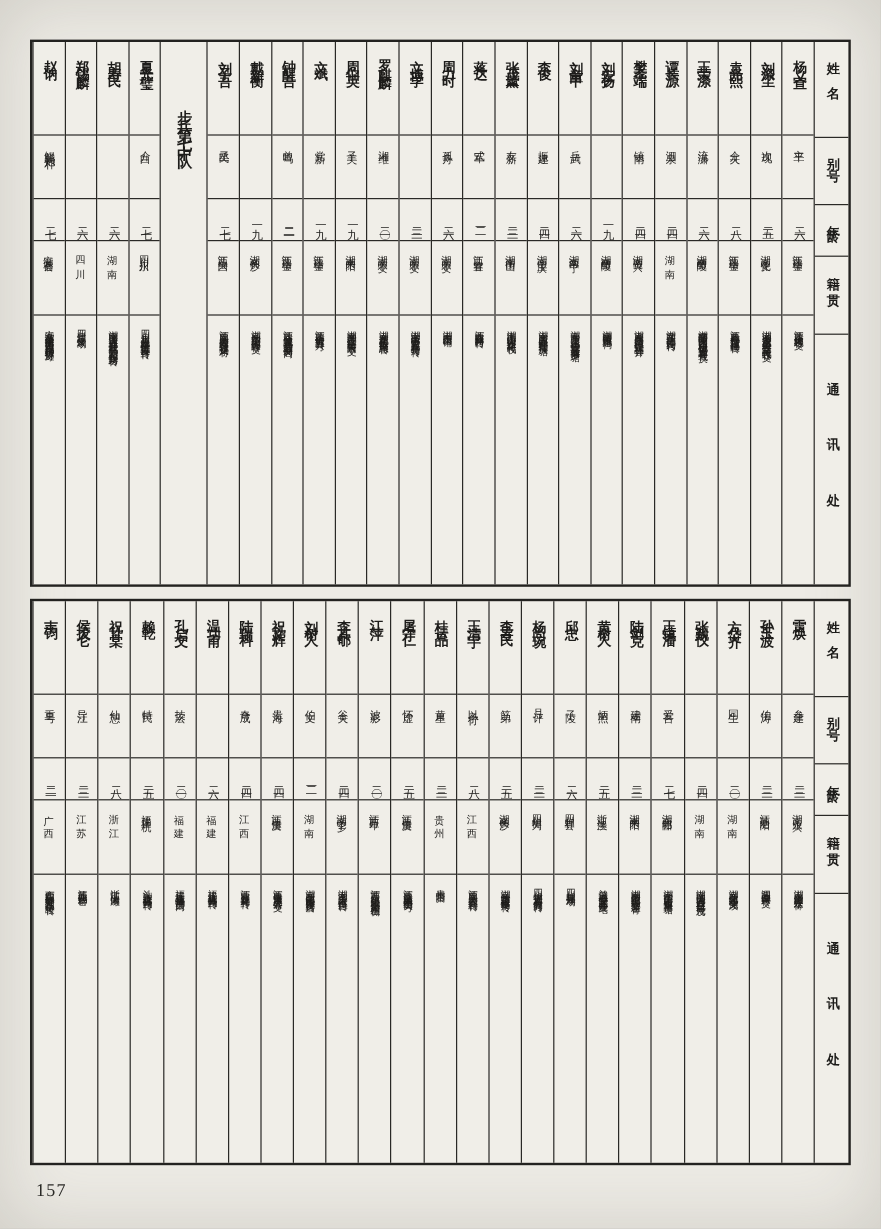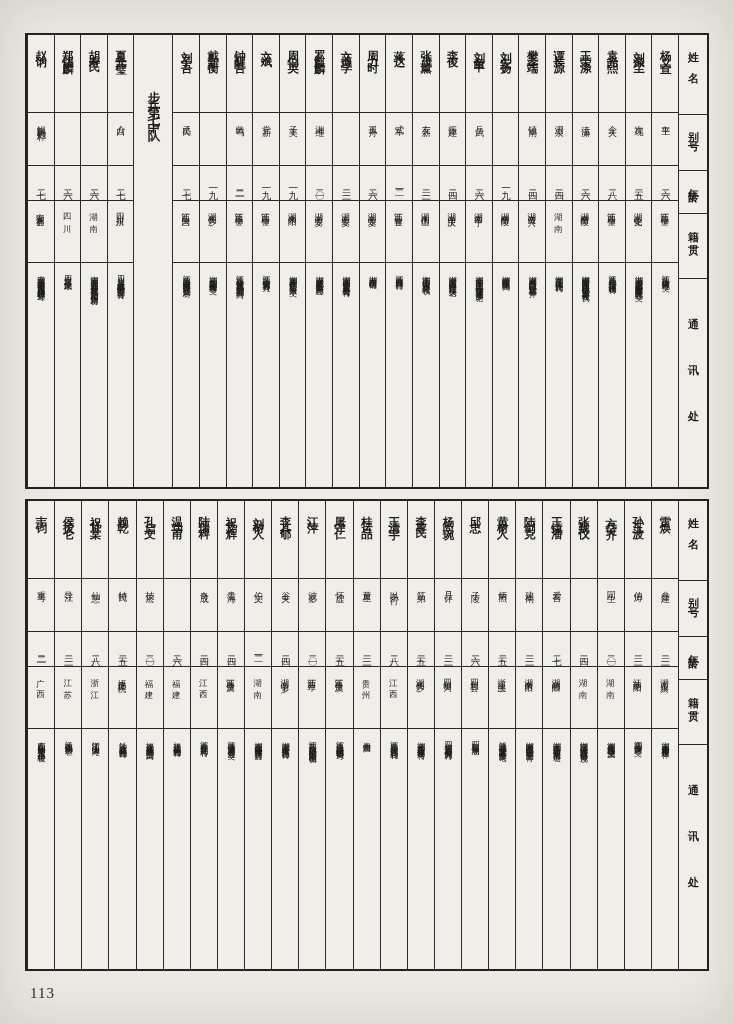--- a/index.html
+++ b/index.html
@@ -916,14 +916,14 @@
           </div>
           <div class="cell origin">
             <span class="vt og">广　西</span>
           </div>
           <div class="cell addr">
             <span class="addr-text">广西宾阳黎塘圩开智高小学校转</span>
           </div>
         </div>
       </div>
   </div>
-  <div class="pagenum">113</div>
+  <div class="pagenum">157</div>
 </div>
 
 </body></html>

